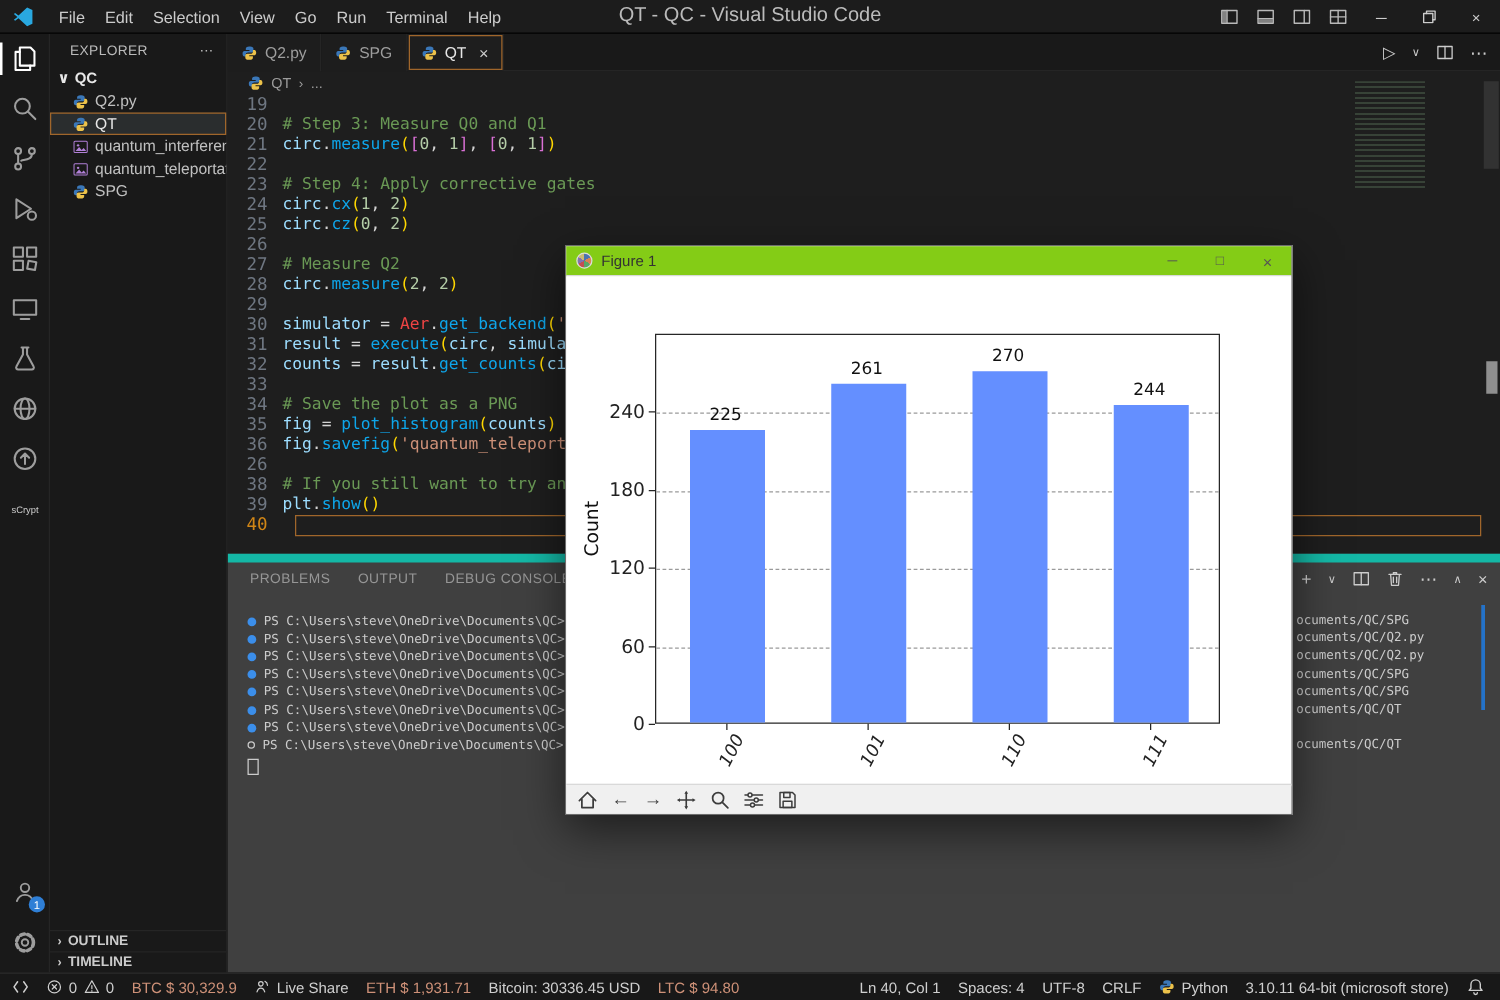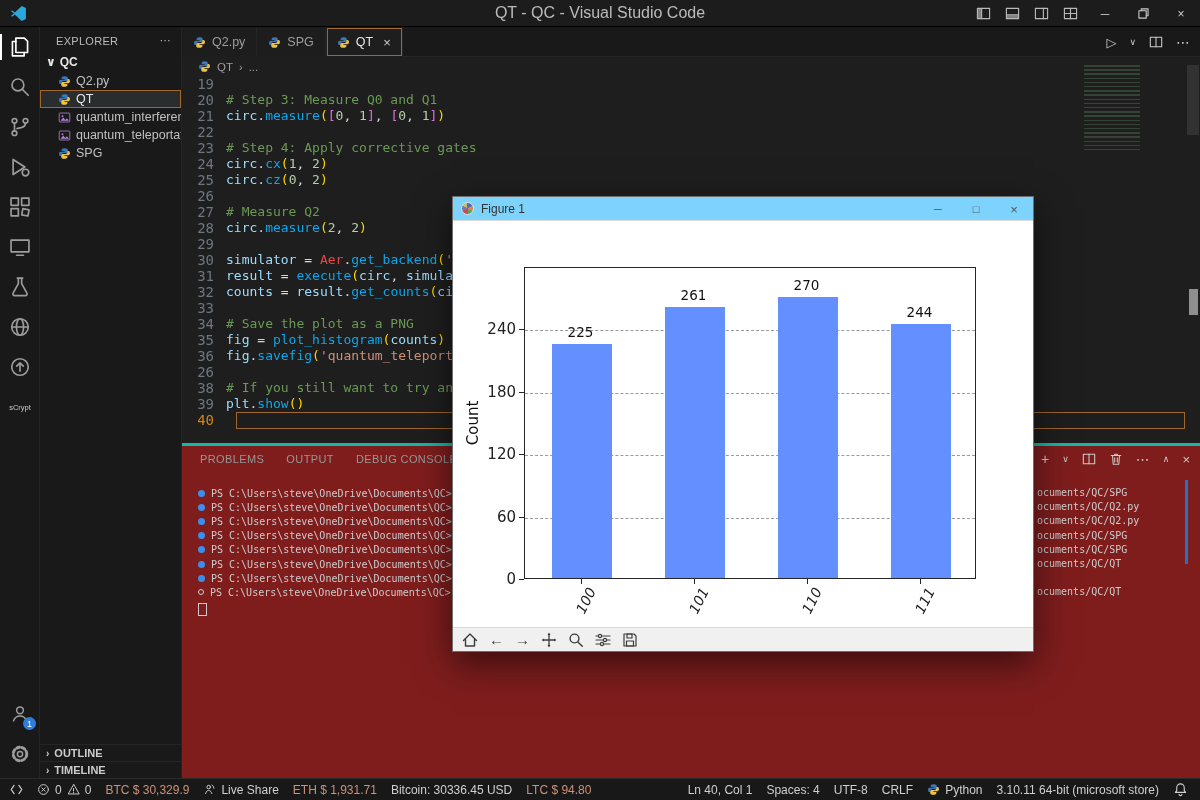--- a/index.html
+++ b/index.html
@@ -50,21 +50,21 @@
   .ln{width:44px;flex:none;text-align:right;padding-right:12px;color:#6e7681;font-size:14px;}
   .ln.active{color:#d18616;}
   .cm{color:#6a9955;} .v{color:#9cdcfe;} .fn{color:#0ea5e9;} .n{color:#b5cea8;}
   .s{color:#ce9178;} .p{color:#d4d4d4;} .b1{color:#ffd700;} .b2{color:#da70d6;} .cls{color:#ef4444;}
   #current-line-box{position:absolute;left:54px;right:15px;top:336px;height:17px;border:1px solid var(--accent);z-index:1;}
   #minimap{position:absolute;right:60px;top:38px;width:56px;height:86px;background:repeating-linear-gradient(180deg,rgba(120,160,120,.35) 0 1.5px,transparent 1.5px 4.2px);opacity:.8;}
   #editor-scrollthumb{position:absolute;right:1px;top:38px;width:12px;height:70px;background:rgba(121,121,121,.22);}
   #minimap-slider{position:absolute;right:2px;top:262px;width:9px;height:26px;background:rgba(255,255,255,.5);}
 
   
-  #panel{position:absolute;left:0;right:0;top:416px;bottom:0;background:#7f1d1d;border-top:3px solid #14b8a6;}
+  #panel{position:absolute;left:0;right:0;top:416px;bottom:0;background:#404040;border-top:7px solid #14b8a6;}
   #panel-header{height:26px;display:flex;align-items:center;gap:18px;padding-left:16px;position:relative;}
   .ptab{font-size:11px;letter-spacing:.4px;color:#969696;padding:3px 2px;white-space:nowrap;}
   .ptab.active{color:#e7e7e7;outline:1px solid var(--accent);padding:3px 7px;}
   #panel-actions{position:absolute;right:10px;top:0;height:26px;display:flex;align-items:center;gap:13px;color:#cccccc;font-size:12px;}
   #terminal{position:absolute;left:0;right:0;top:26px;bottom:0;font-family:"DejaVu Sans Mono","Liberation Mono",monospace;font-size:10px;color:#cccccc;padding-top:14px;}
   .trow{position:relative;height:14.2px;display:flex;align-items:center;padding-left:16px;white-space:pre;}
   .tdot{width:7px;height:7px;border-radius:50%;margin-right:6px;flex:none;}
   .tdot.filled{background:var(--dot);}
   .tdot.open{width:6px;height:6px;border:1px solid #cccccc;background:transparent;}
   .ttail{position:absolute;left:855px;top:1px;}
@@ -73,21 +73,21 @@
 
   
   #statusbar{position:absolute;left:0;bottom:0;width:1200px;height:22px;background:#181818;border-top:1px solid #2b2b2b;display:flex;align-items:center;font-size:12px;color:#cfcfcf;z-index:6;}
   #status-left{display:flex;align-items:center;gap:14px;padding-left:10px;}
   #status-right{margin-left:auto;display:flex;align-items:center;gap:14px;padding-right:12px;}
   .sitem{display:flex;align-items:center;gap:5px;white-space:nowrap;}
   .sitem.accent{color:var(--ticker);}
 
   
   #figure{position:absolute;left:452px;top:196px;width:582px;height:456px;background:#ffffff;border:1px solid #6d6d6d;box-shadow:0 12px 34px rgba(0,0,0,.55);z-index:50;}
-  #fig-titlebar{height:24px;background:#7dd3fc;display:flex;align-items:center;border-bottom:1px solid #d9d9d9;position:relative;}
+  #fig-titlebar{height:24px;background:#84cc16;display:flex;align-items:center;border-bottom:1px solid #d9d9d9;position:relative;}
   #mpl-logo{width:13px;height:13px;border-radius:50%;margin-left:8px;background:conic-gradient(#4c72b0 0 60deg,#dd8452 60deg 120deg,#55a868 120deg 180deg,#c44e52 180deg 240deg,#8172b3 240deg 300deg,#ccb974 300deg 360deg);border:1px solid #ddd;}
   #fig-title{font-size:12px;color:#333;margin-left:7px;}
   #fig-buttons{position:absolute;right:0;top:0;display:flex;height:24px;}
   .fbtn{width:38px;height:24px;display:flex;align-items:center;justify-content:center;color:#555;font-size:11px;}
   #fig-content{position:absolute;left:0;top:24px;right:0;height:408px;background:#fff;font-family:"DejaVu Sans",sans-serif;}
   #plot{position:absolute;left:71px;top:46px;width:452px;height:312px;border:1px solid #262626;}
   .gridline{position:absolute;left:0;right:0;height:0;border-top:1px dashed #9a9a9a;}
   .bar{position:absolute;bottom:0;background:var(--bar);}
   .val-label{position:absolute;width:70px;text-align:center;font-size:13.5px;color:#111;}
   .ytick-label{position:absolute;width:40px;text-align:right;font-size:15px;color:#222;}
@@ -102,20 +102,30 @@
 <body>
 
 <div id="app">
 
   <div id="titlebar">
     <span id="vscode-logo" class="icn">
         <svg width="17" height="17" viewBox="0 0 16 16">
           <path d="M11 1 4.5 7 2 5l-1 .8 2.7 2.2L1 10.2l1 .8 2.5-2L11 15l4-1.8V2.8z" fill="#29a8e0"></path>
         </svg>
       </span>
+    <div id="menubar">
+        <div class="menu">File</div>
+        <div class="menu">Edit</div>
+        <div class="menu">Selection</div>
+        <div class="menu">View</div>
+        <div class="menu">Go</div>
+        <div class="menu">Run</div>
+        <div class="menu">Terminal</div>
+        <div class="menu">Help</div>
+      </div>
     <div id="win-title">QT - QC - Visual Studio Code</div>
     <div id="layout-icons">
         <span class="icn">
           <svg width="15" height="15" viewBox="0 0 16 16" fill="none" stroke="currentColor" stroke-width="1.2" stroke-linecap="round" stroke-linejoin="round">
             <rect x="1.5" y="2.5" width="13" height="11"></rect>
             <path d="M6 2.5v11"></path>
             <rect x="2" y="3" width="3.6" height="10" fill="currentColor" stroke="none" opacity=".65"></rect>
           </svg>
         </span>
         <span class="icn">

